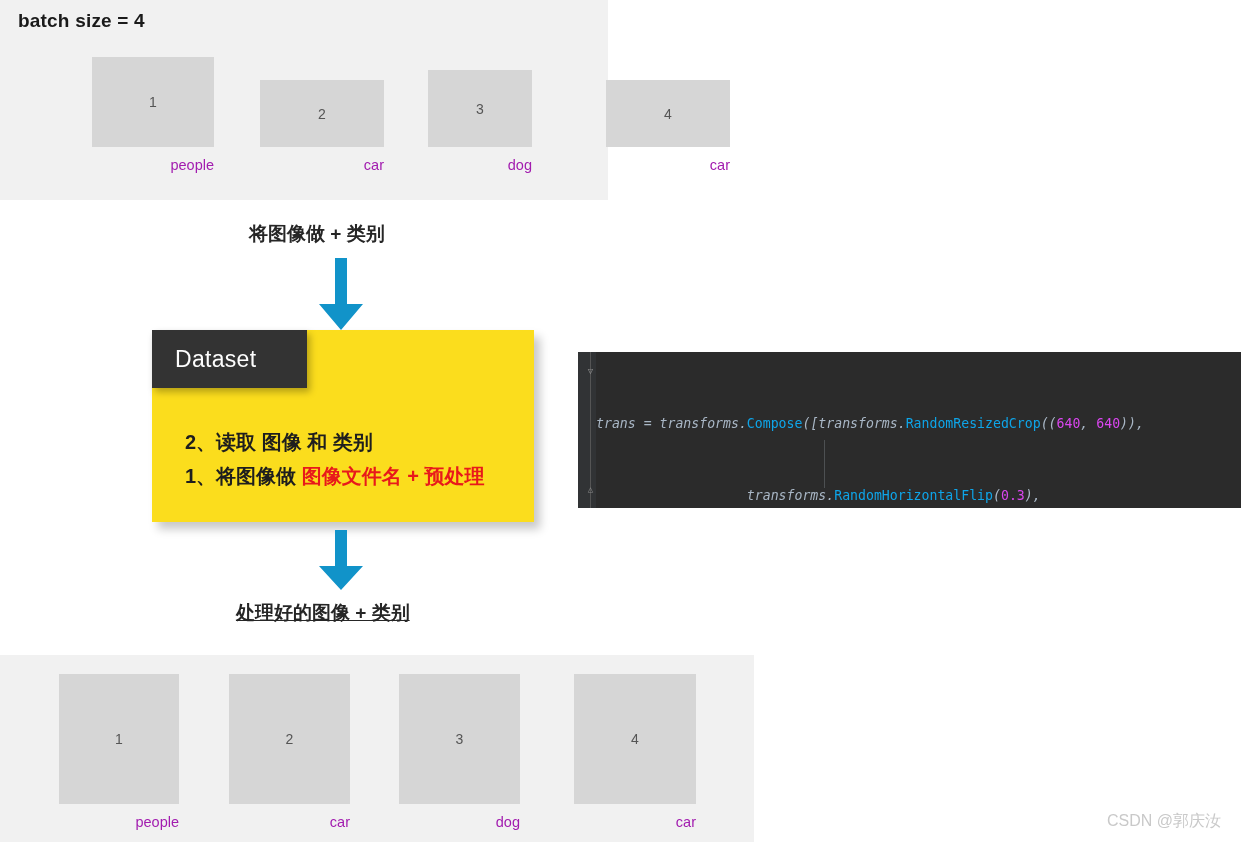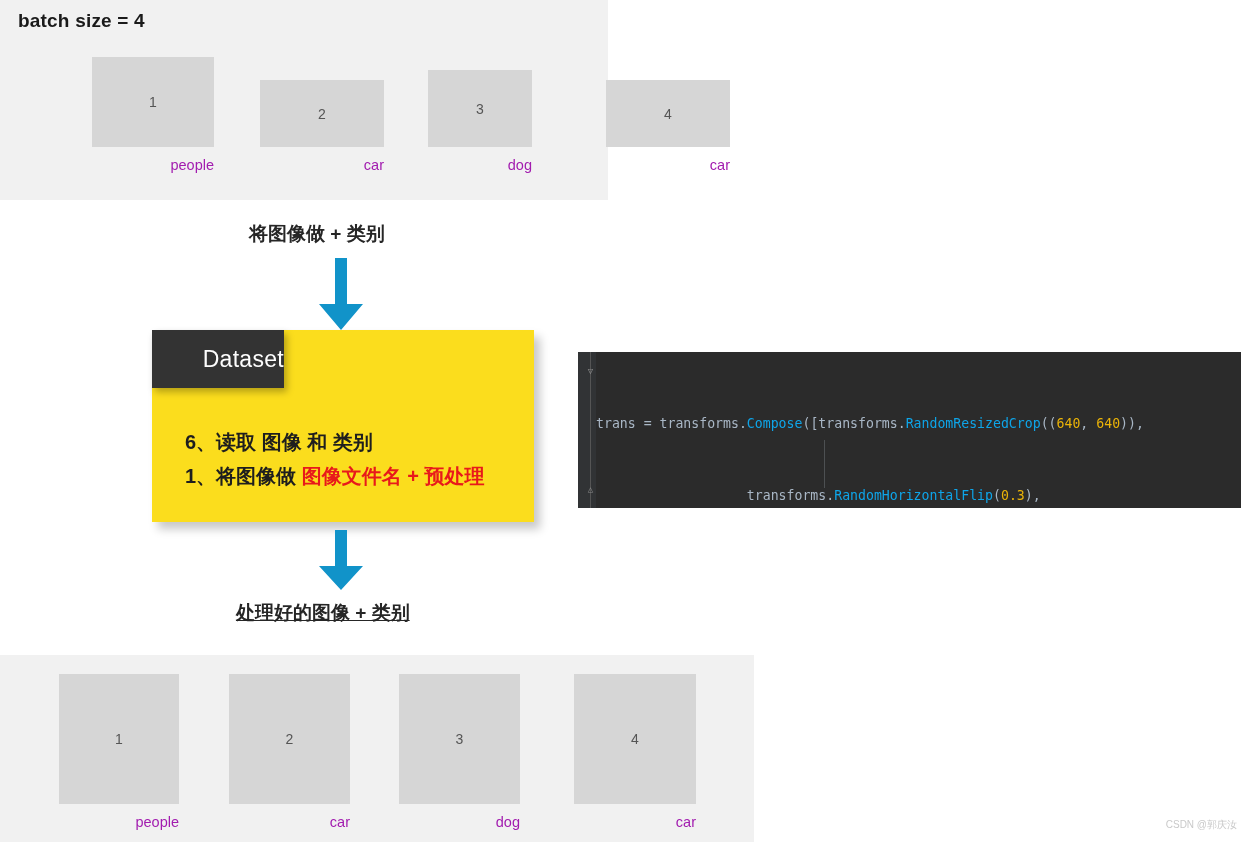--- a/index.html
+++ b/index.html
@@ -87,22 +87,23 @@
   }
   #dataset-header {
     position: absolute;
     left: 0px;
     top: 0px;
     width: 132px;
     height: 58px;
     background: #333333;
     display: flex;
     align-items: center;
-    justify-content: flex-end;
+    justify-content: flex-start;
     box-shadow: 3px 4px 7px rgba(0,0,0,0.28);
+    padding-left: 23px;
   }
   #dataset-header-text {
     color: #fdfdfd;
     font-size: 23px;
     letter-spacing: .3px;
   }
   #dataset-lines {
     position: absolute;
     left: 33px;
     top: 95px;
@@ -157,30 +158,30 @@
     color: #a9b7c6;
   }
   #indent-guide {
     position: absolute;
     left: 246px;
     top: 88px;
     width: 1px;
     height: 48px;
     background: #4d5052;
   }
-  .c-plain  { color: #a9b7c6; }
+  .c-plain  { color: #a9b7c6; font-style: italic; }
   .c-func   { color: #0ea5e9; }
-  .c-num    { color: #eab308; }
+  .c-num    { color: #d946ef; }
 
   
   #watermark {
     position: absolute;
-    right: 4px;
+    right: 20px;
     bottom: 10px;
-    font-size: 10px;
+    font-size: 16px;
     color: #c9c9c9;
     white-space: nowrap;
   }
 </style>
 </head>
 <body>
 
 <div class="batch-panel" id="panel-top">
   <div class="panel-title">batch size = 4</div>
   <div class="img-cards" id="top-cards">
@@ -210,21 +211,21 @@
     <path d="M24 0 L36 0 L36 46 L52 46 L30 72 L8 46 L24 46 Z" fill="#1193c9"></path>
   </svg>
 </div>
 
 <div id="dataset-box">
   <div id="dataset-header">
     <span id="dataset-header-text">Dataset</span>
   </div>
   <div id="dataset-lines">
     <div>
-      <span>6、读取 图像 和 类别</span>
+      <span>2、读取 图像 和 类别</span>
     </div>
     <div>
       <span>1、将图像做 </span><span class="hl-red">图像文件名 + 预处理</span>
     </div>
   </div>
 </div>
 
 <div id="code-block">
   <div id="code-gutter">
     <div id="code-gutter-line"></div>

